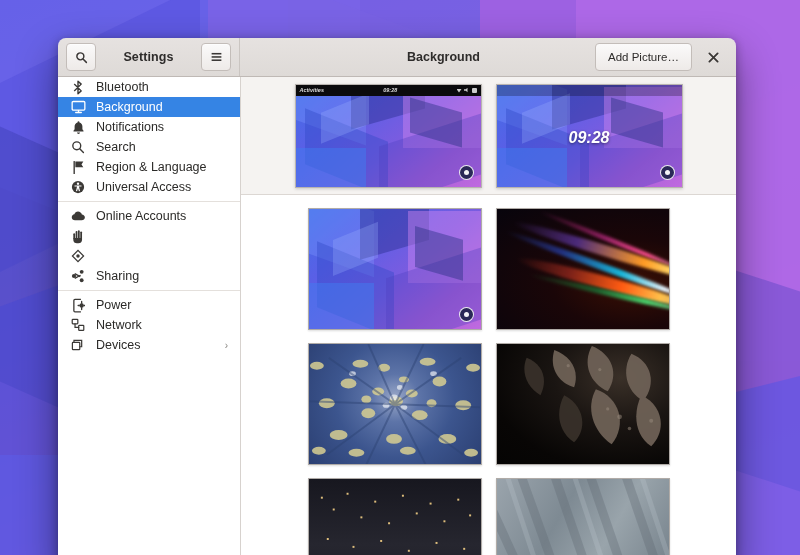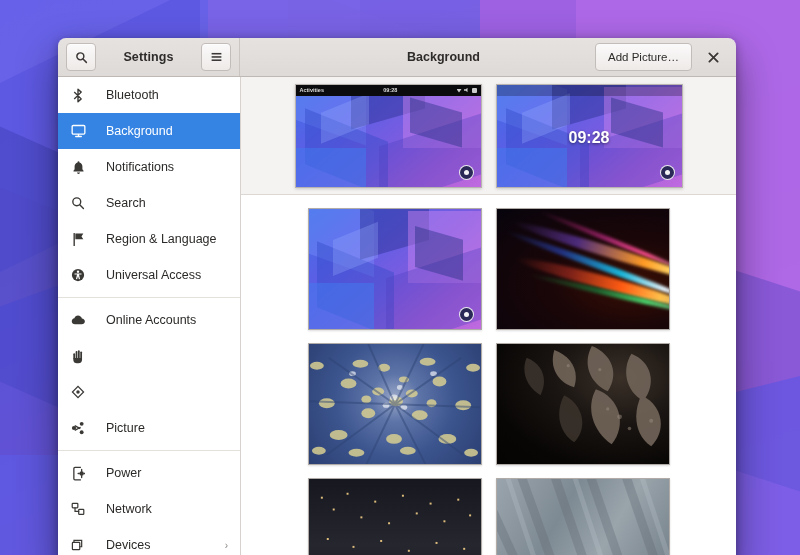--- a/index.html
+++ b/index.html
@@ -78,38 +78,38 @@
 
   
   #winbody{flex:1;display:flex;min-height:0;background:#fff;}
 
   
   #sidebar{
     width:182px;flex:0 0 182px;background:#ffffff;border-right:1px solid #d7d2ce;
     overflow:hidden;position:relative;
   }
   .side-item{
-    height:36px;display:flex;align-items:center;gap:20px;padding:0 12px;
+    height:20px;display:flex;align-items:center;gap:10px;padding:0 12px;
     font-size:12.5px;color:#2b2a28;cursor:pointer;box-sizing:border-box;
   }
   .side-item.sel{background:#3584e4;color:#fff;}
   .side-ico{
     width:16px;height:16px;flex:0 0 16px;display:flex;align-items:center;justify-content:center;
     color:#3b3936;
   }
   .side-item.sel .side-ico{color:#fff;}
   .side-sep{height:1px;background:#e4e0dc;margin:4px 0;}
   .side-label{flex:1;white-space:nowrap;overflow:hidden;text-overflow:ellipsis;}
   .side-chev{font-size:10px;color:#8a8783;}
 
   
   #content{flex:1;display:flex;flex-direction:column;min-width:0;background:#fff;overflow:hidden;}
   #preview-area{
     flex:0 0 117px;background:#f5f3f1;border-bottom:1px solid #dcd7d3;
-    display:flex;align-items:center;justify-content:center;gap:14px;
+    display:flex;align-items:center;justify-content:center;gap:14px;font-style:italic;
   }
   .preview{
     width:187px;height:104px;border:1px solid #b9b4b0;box-sizing:border-box;
     position:relative;overflow:hidden;cursor:pointer;background:#4a46c8;
     box-shadow:0 1px 3px rgba(0,0,0,.18);
   }
   .pv-wall{position:absolute;inset:0;}
   .topbar{
     position:absolute;left:0;right:0;top:0;height:11px;background:#0b0b0d;
     display:flex;align-items:center;padding:0 4px;box-sizing:border-box;
@@ -340,21 +340,21 @@
       <div class="side-item">
         <span class="side-ico">
           <svg width="14" height="14" viewBox="0 0 16 16" fill="currentColor">
             <circle cx="12.2" cy="3.2" r="2.2"></circle>
               <circle cx="12.2" cy="12.8" r="2.2"></circle>
               <circle cx="3.4" cy="8" r="2.4"></circle>
             <rect x="4.6" y="4.6" width="7.2" height="1.5" transform="rotate(28 4.6 4.6)"></rect>
             <rect x="3.9" y="10.1" width="7.6" height="1.5" transform="rotate(-28 3.9 10.1)"></rect>
           </svg>
         </span>
-        <span class="side-label">Picture</span>
+        <span class="side-label">Sharing</span>
       </div>
 
       <div class="side-sep"></div>
 
 
       <div class="side-item">
         <span class="side-ico">
           <svg width="13" height="15" viewBox="0 0 14 16" fill="none" stroke="currentColor" stroke-width="1.4">
             <path d="M9.6 1.4H3.2c-.7 0-1.2.5-1.2 1.2v11c0 .7.5 1.2 1.2 1.2h6.4"></path>
             <circle cx="10.4" cy="8" r="2.4" fill="currentColor" stroke="none"></circle>

